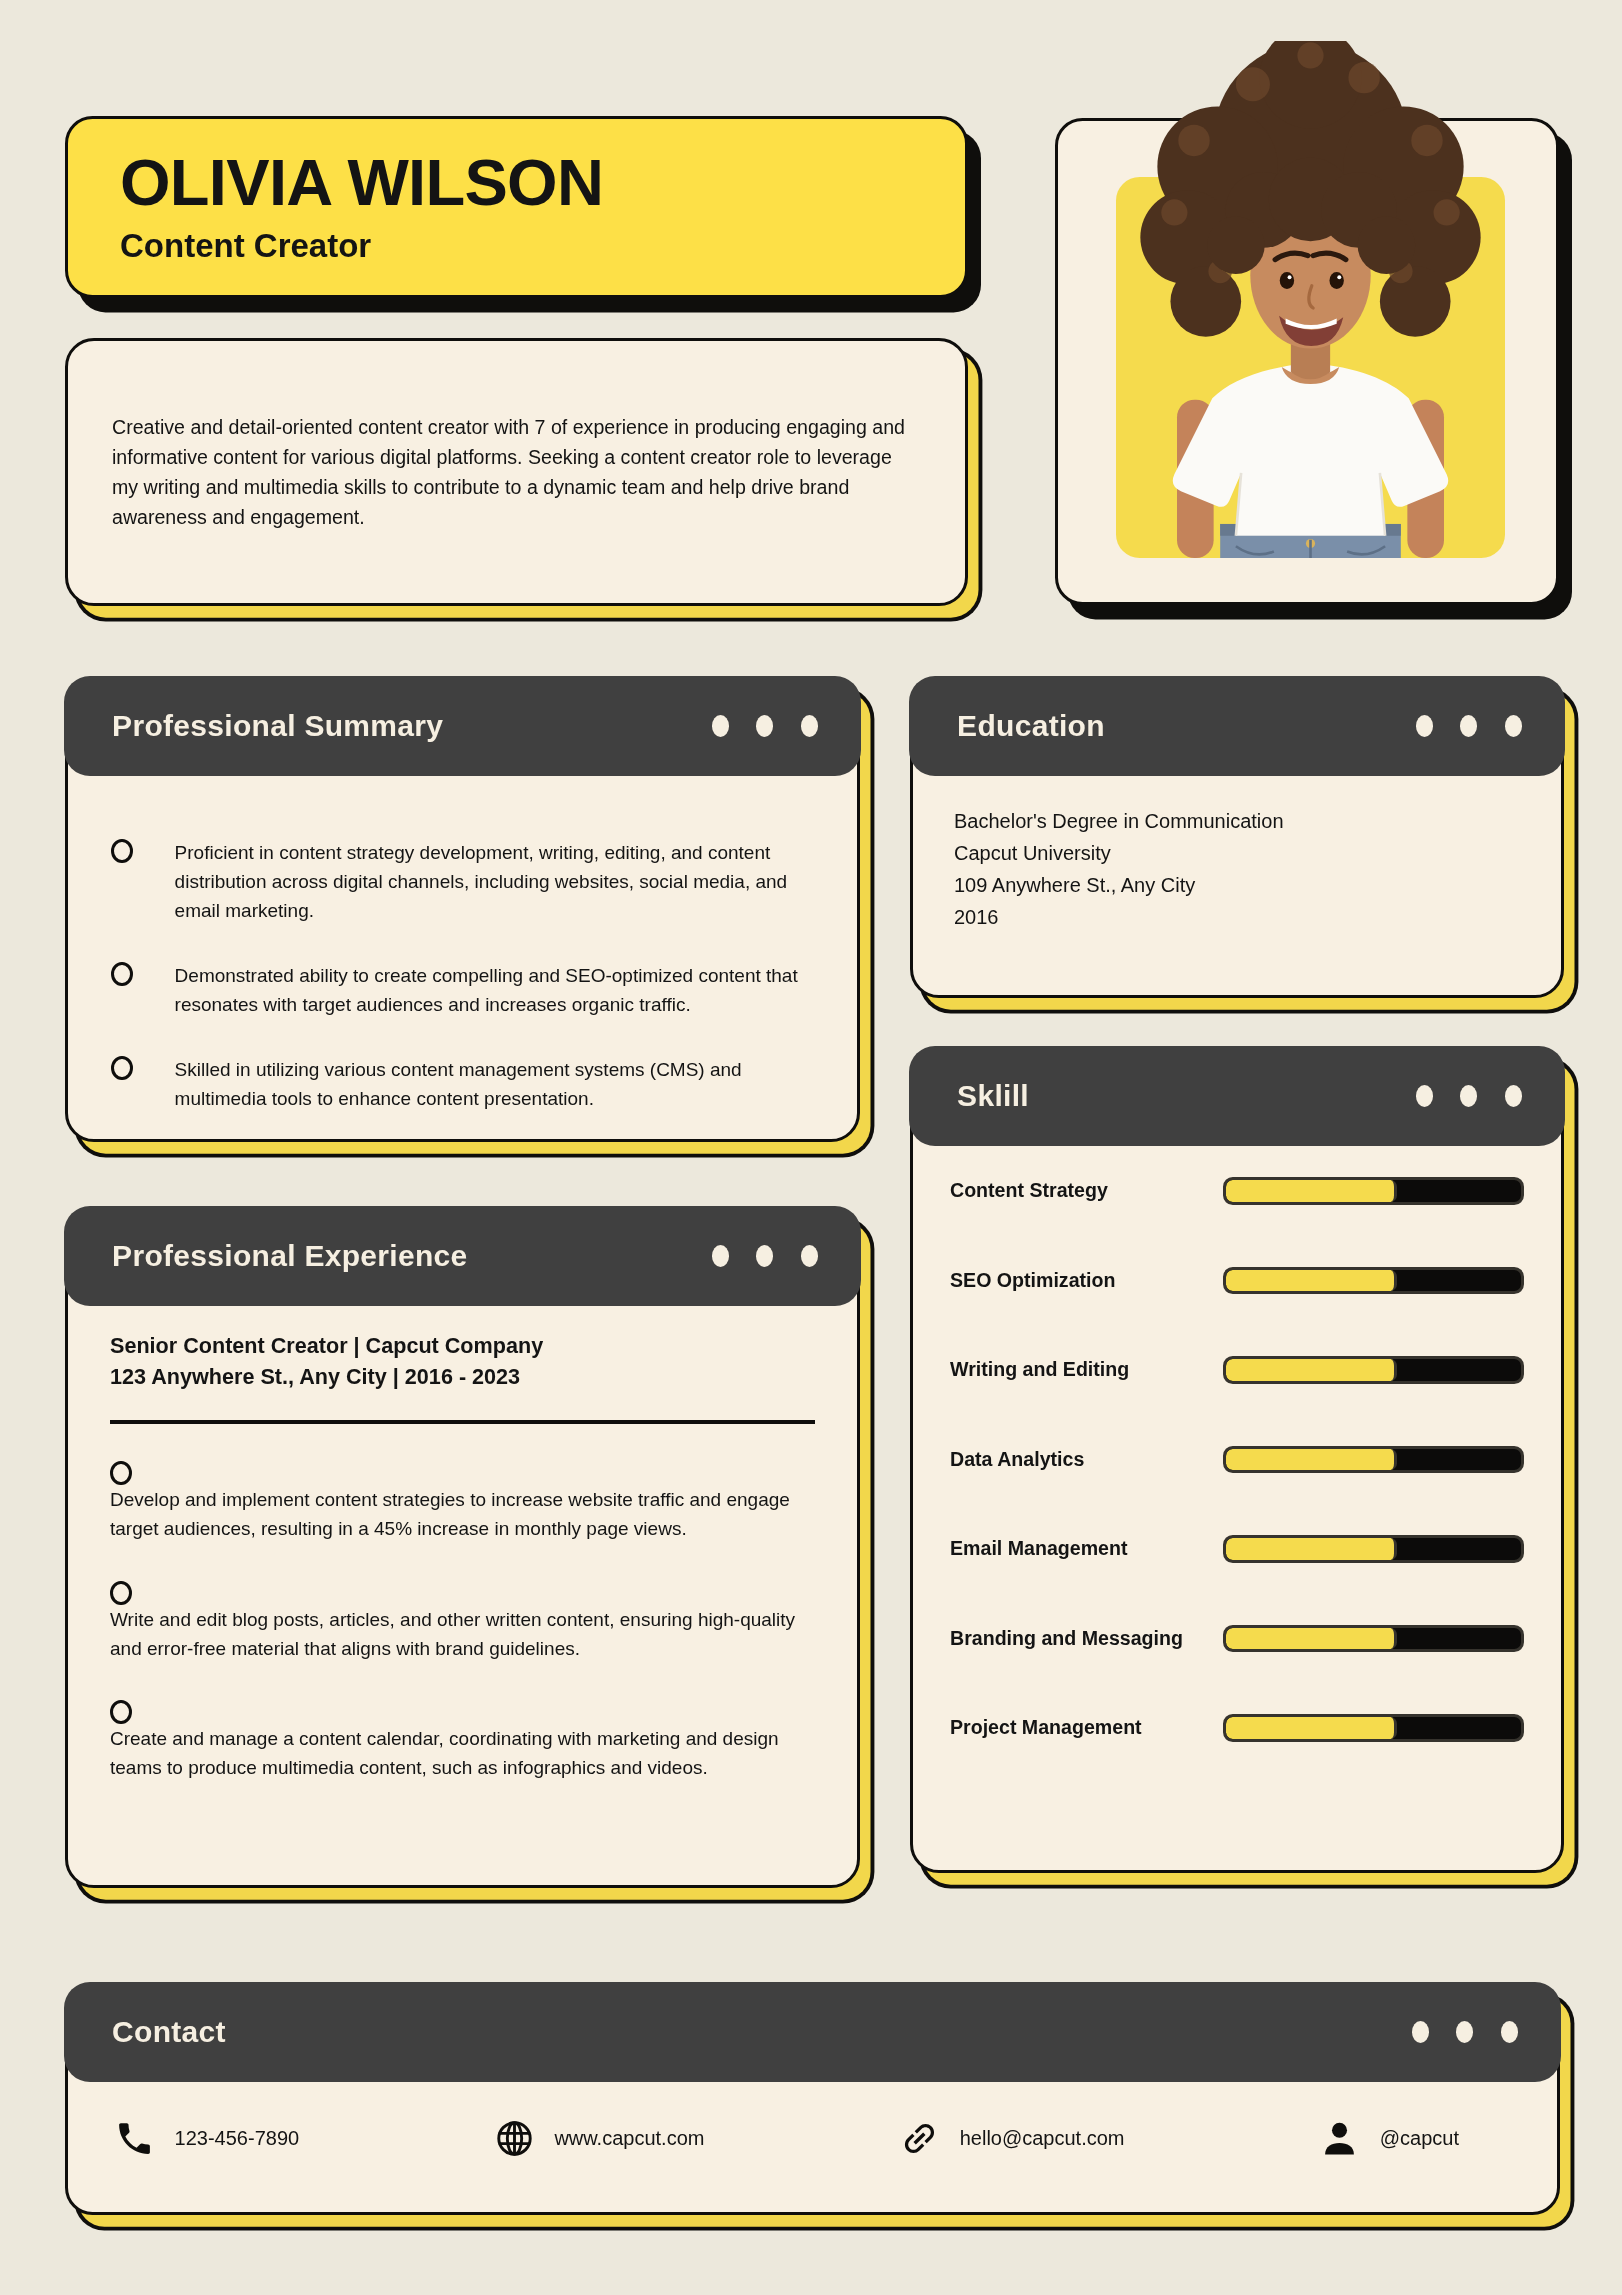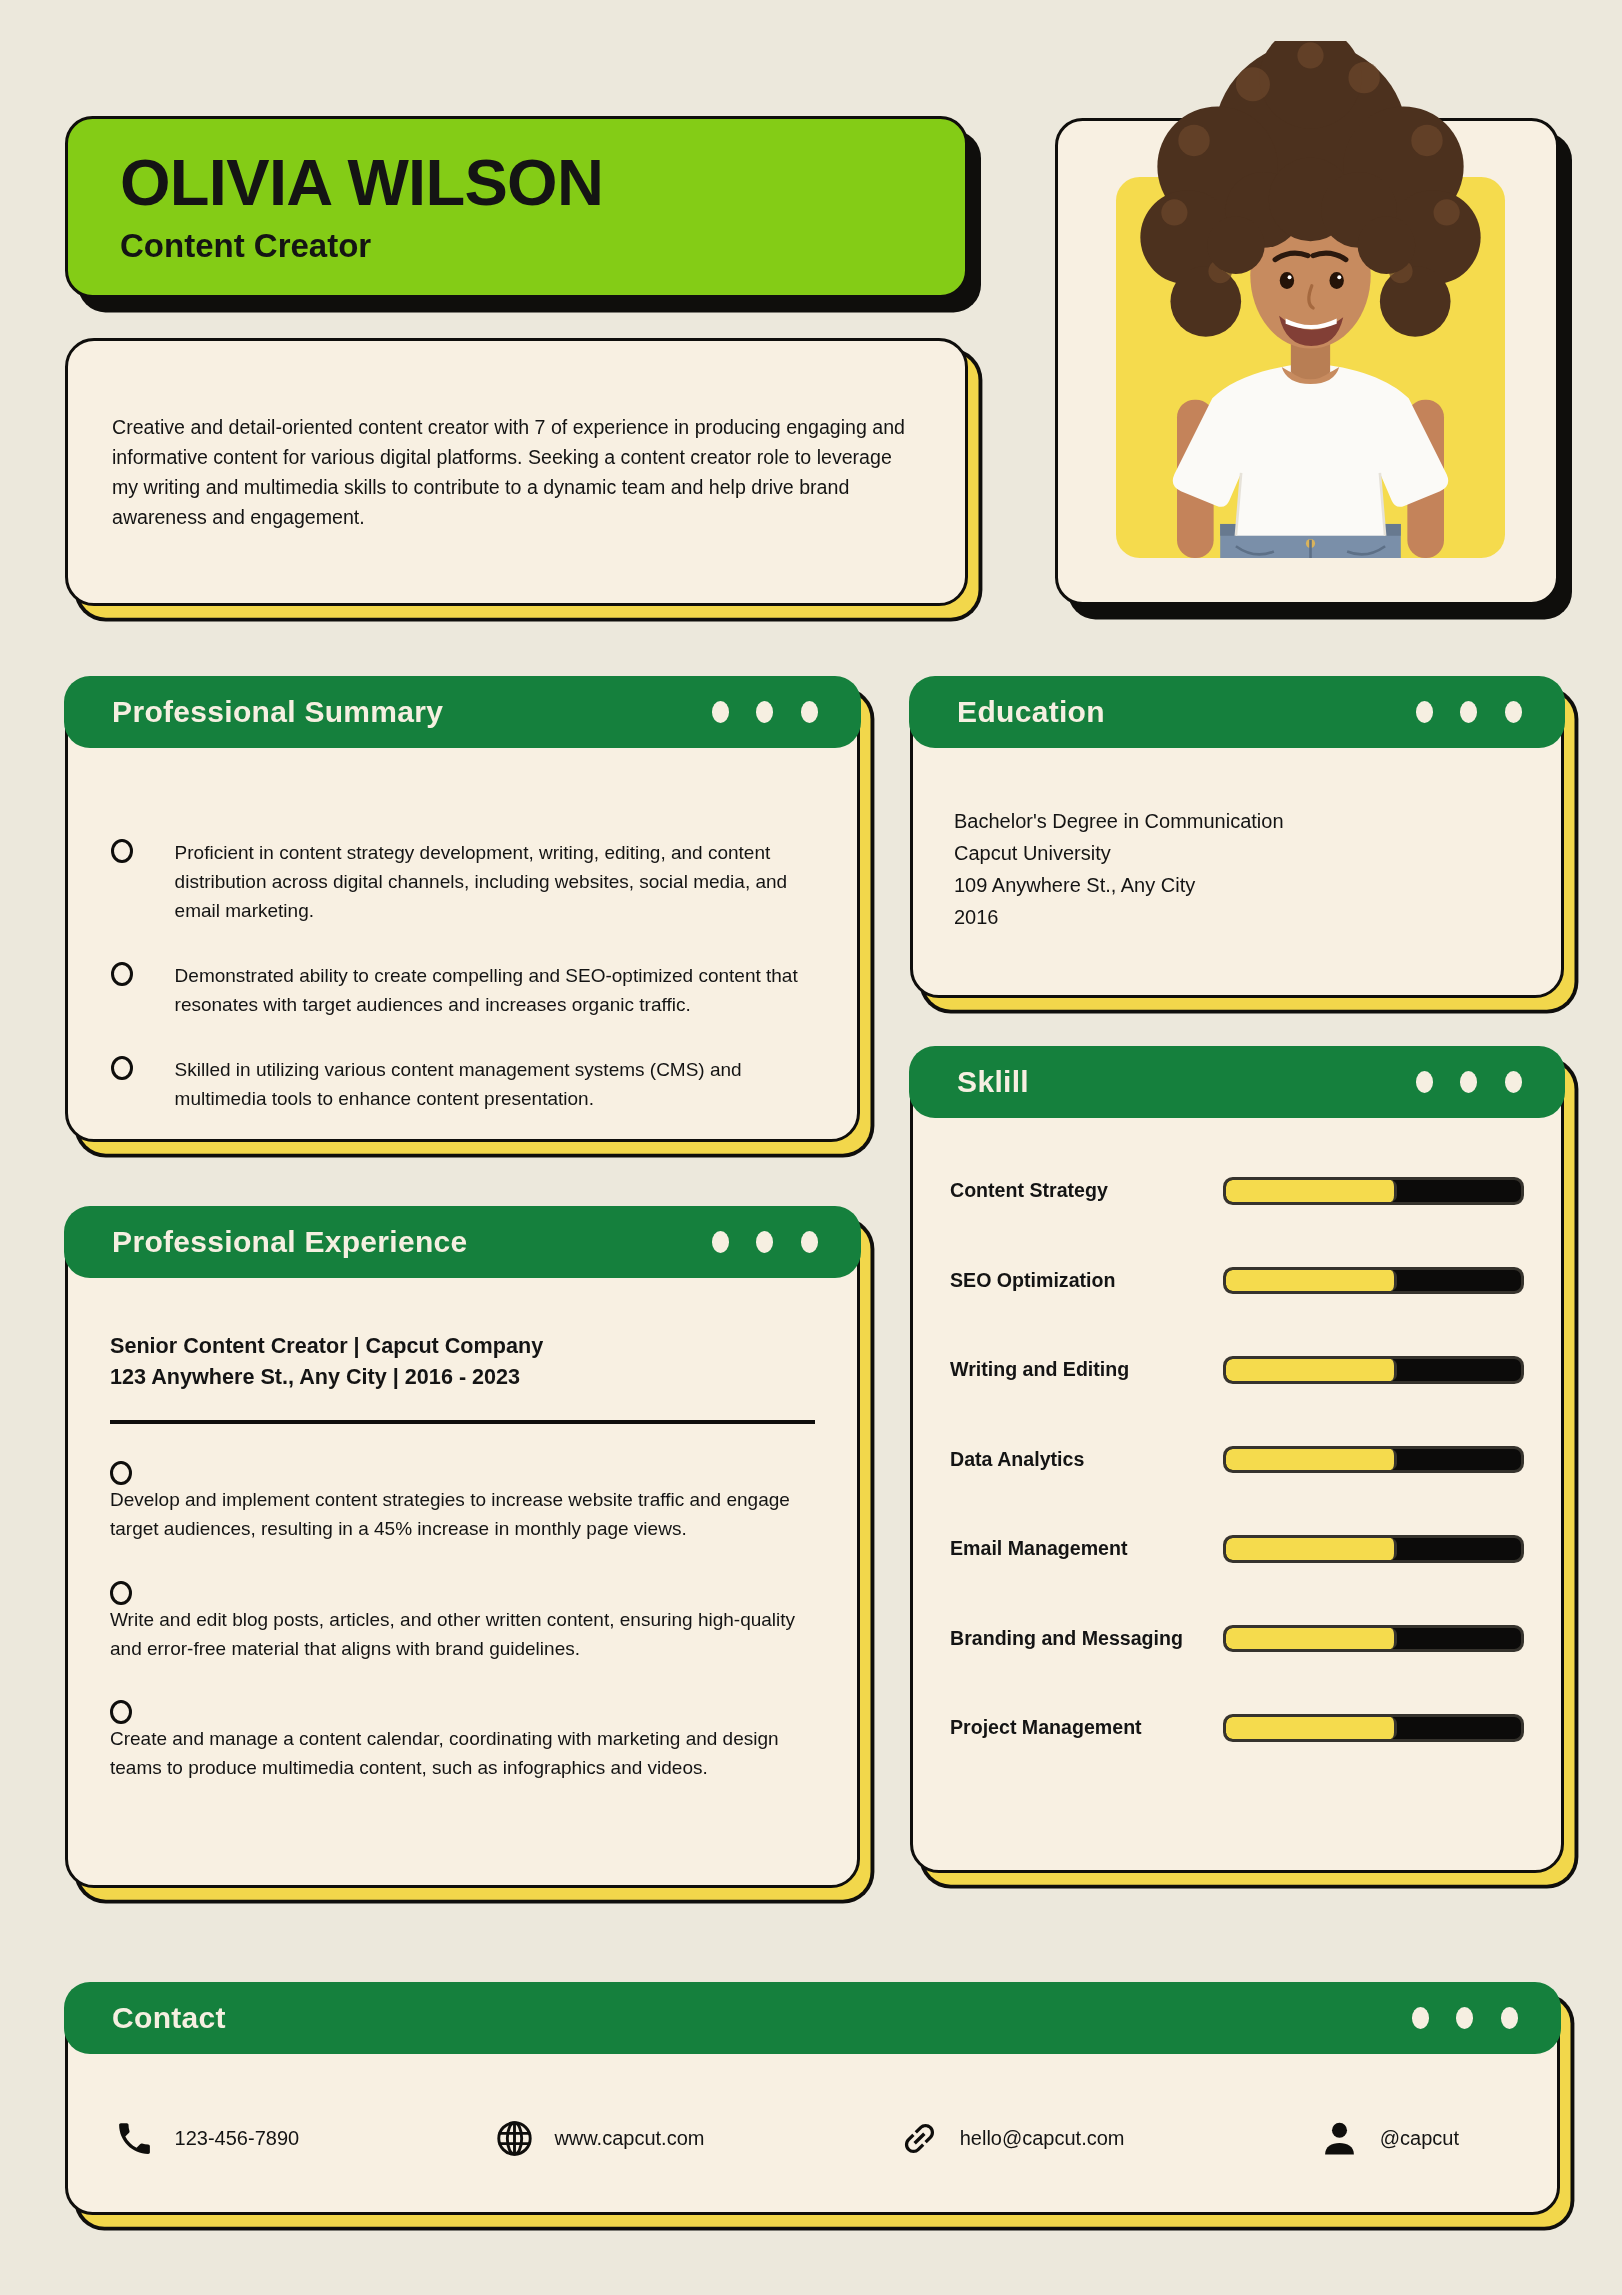--- a/index.html
+++ b/index.html
@@ -13,21 +13,21 @@
   }
   #page { position:absolute; inset:0; }
 
   .card { position:absolute; background:#f8f0e2; border:3.9px solid #0f0e0c; border-radius:29px; }
   .shadow-black { box-shadow:13px 14.4px 0 #0f0e0c; }
   .shadow-yellow { box-shadow:11.8px 13px 0 -1.3px #f2d74b, 11.8px 13px 0 2.6px #0f0e0c; }
 
   
   #title-card {
     left:65px; top:116px; width:903px; height:182px;
-    background:#84cc16; border-radius:27.5px;
+    background:#fde047; border-radius:27.5px;
     display:flex; flex-direction:column; justify-content:center;
     padding-left:52px;
   }
   #title-card .name { font-size:65px; font-weight:700; letter-spacing:-0.7px; line-height:1.05; }
   #title-card .role { font-size:33px; font-weight:700; margin-top:9.2px; }
 
   
   #photo-card { left:1055px; top:118px; width:504px; height:487px; border-radius:27.5px; }
   #photo-card .photo-bg {
     position:absolute; left:58px; top:56px; width:389px; height:381px;
@@ -37,22 +37,22 @@
 
   
   #intro-card {
     left:65px; top:338px; width:903px; height:268px;
     display:flex; align-items:center; padding:19.6px 59px 19.6px 44px;
   }
   #intro-card p { font-size:19.6px; line-height:30px; }
 
   
   .win-header {
-    position:absolute; top:-3.9px; left:-3.9px; right:-3.9px; height:72px;
-    background:#15803d; border-radius:26px;
+    position:absolute; top:-3.9px; left:-3.9px; right:-3.9px; height:100px;
+    background:#404040; border-radius:26px;
     display:flex; align-items:center; justify-content:space-between;
     padding:0 43px 0 48px; color:#f6efe1;
   }
   .win-title { font-size:30px; font-weight:700; letter-spacing:0.3px; }
   .dots { display:flex; gap:27.5px; }
   .dot { width:17px; height:21.6px; border-radius:50%; background:#f6efe1; }
 
   .bullet-row { display:flex;margin-top:36px; }
   .bullet-circle {
     flex:0 0 auto; width:21.6px; height:24px; border:3.9px solid #0f0e0c;

